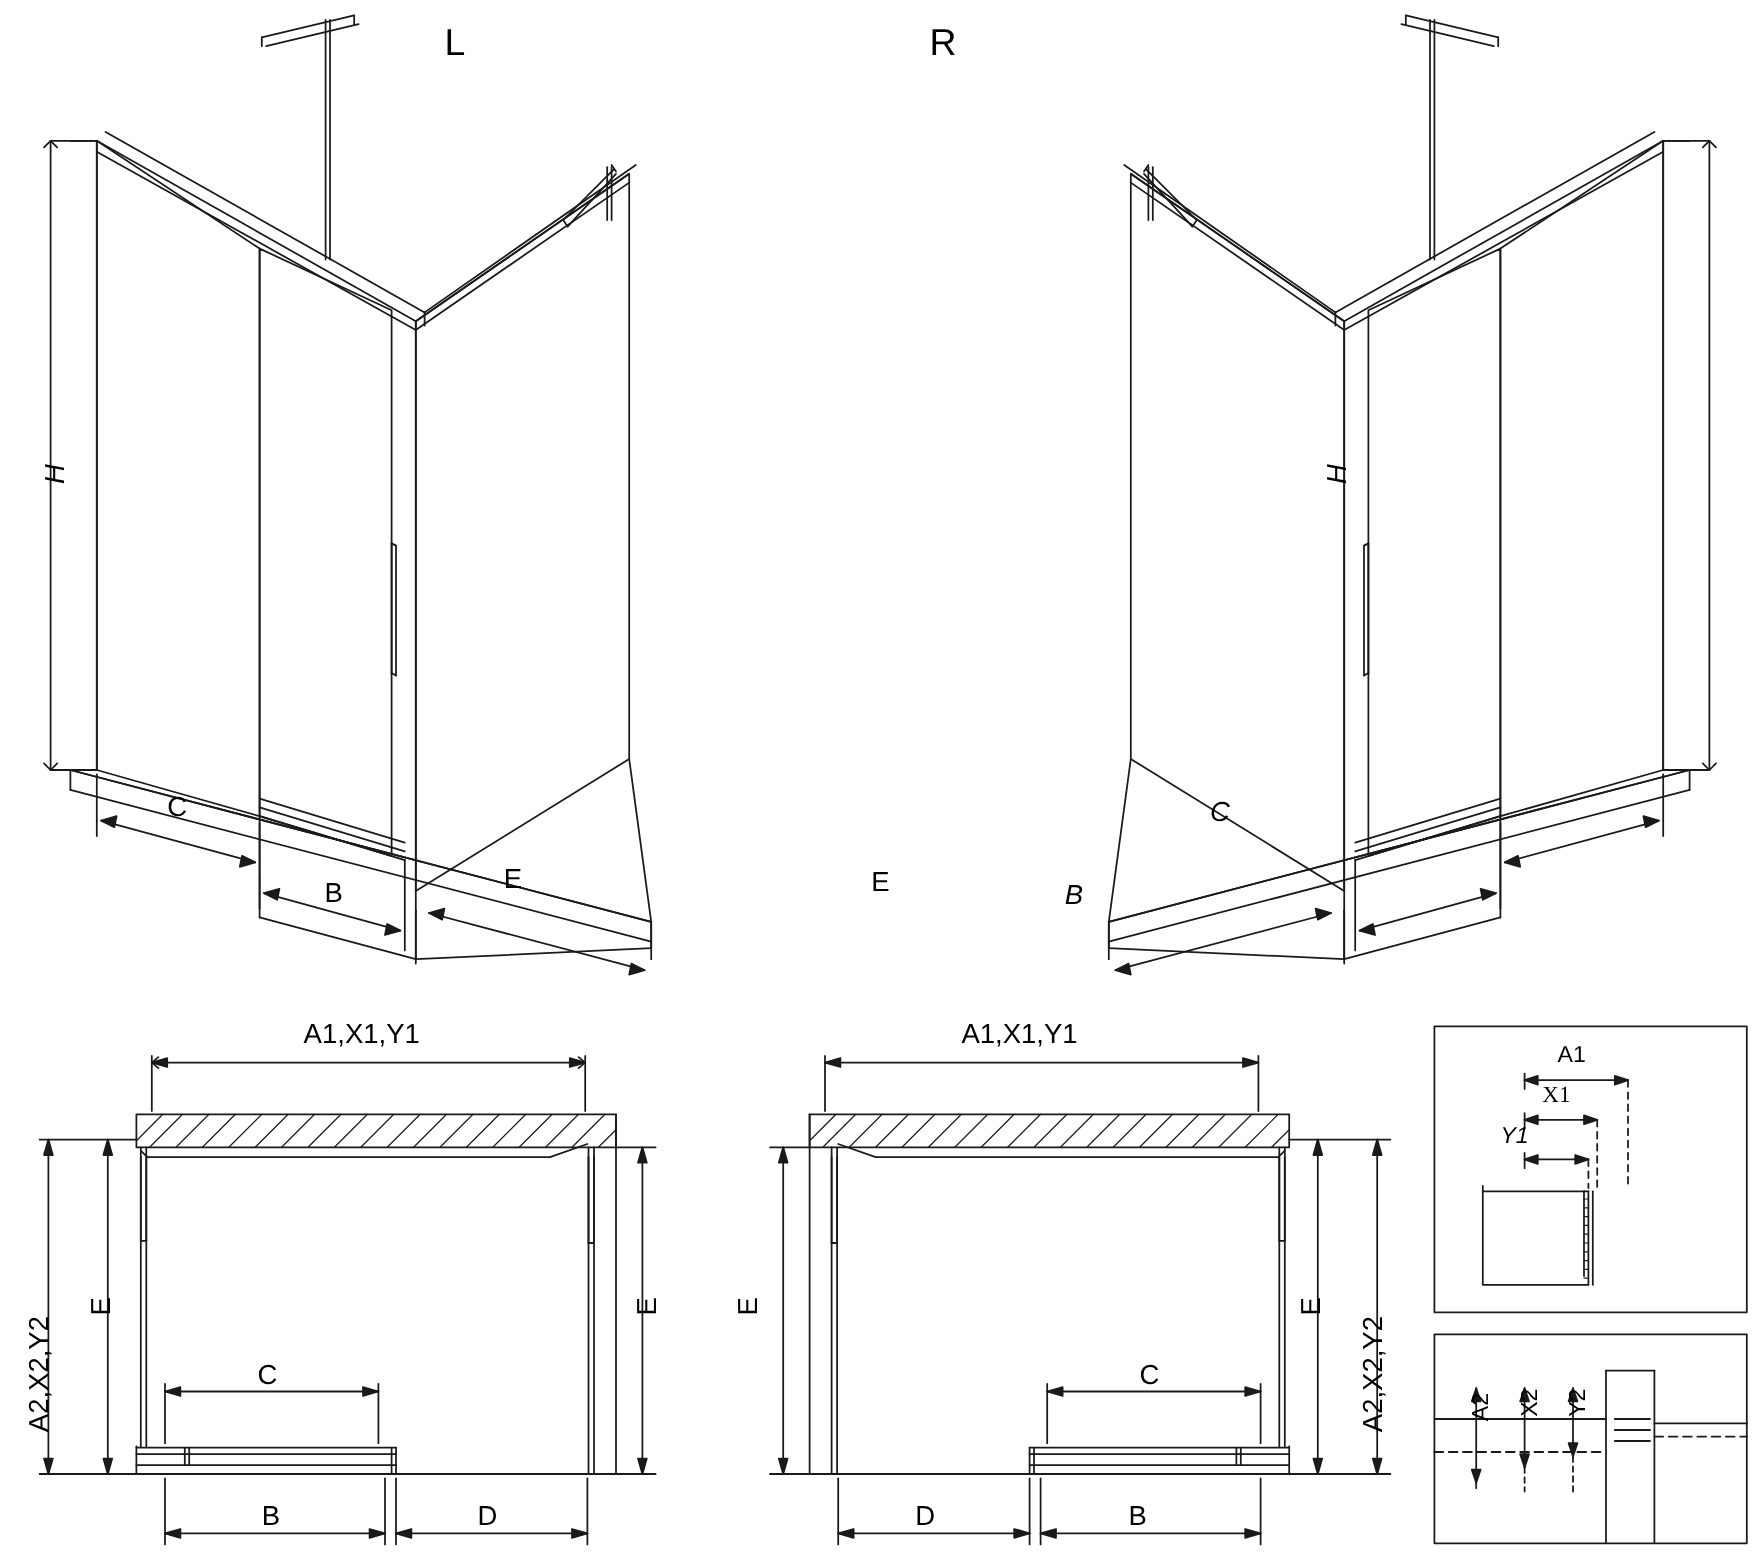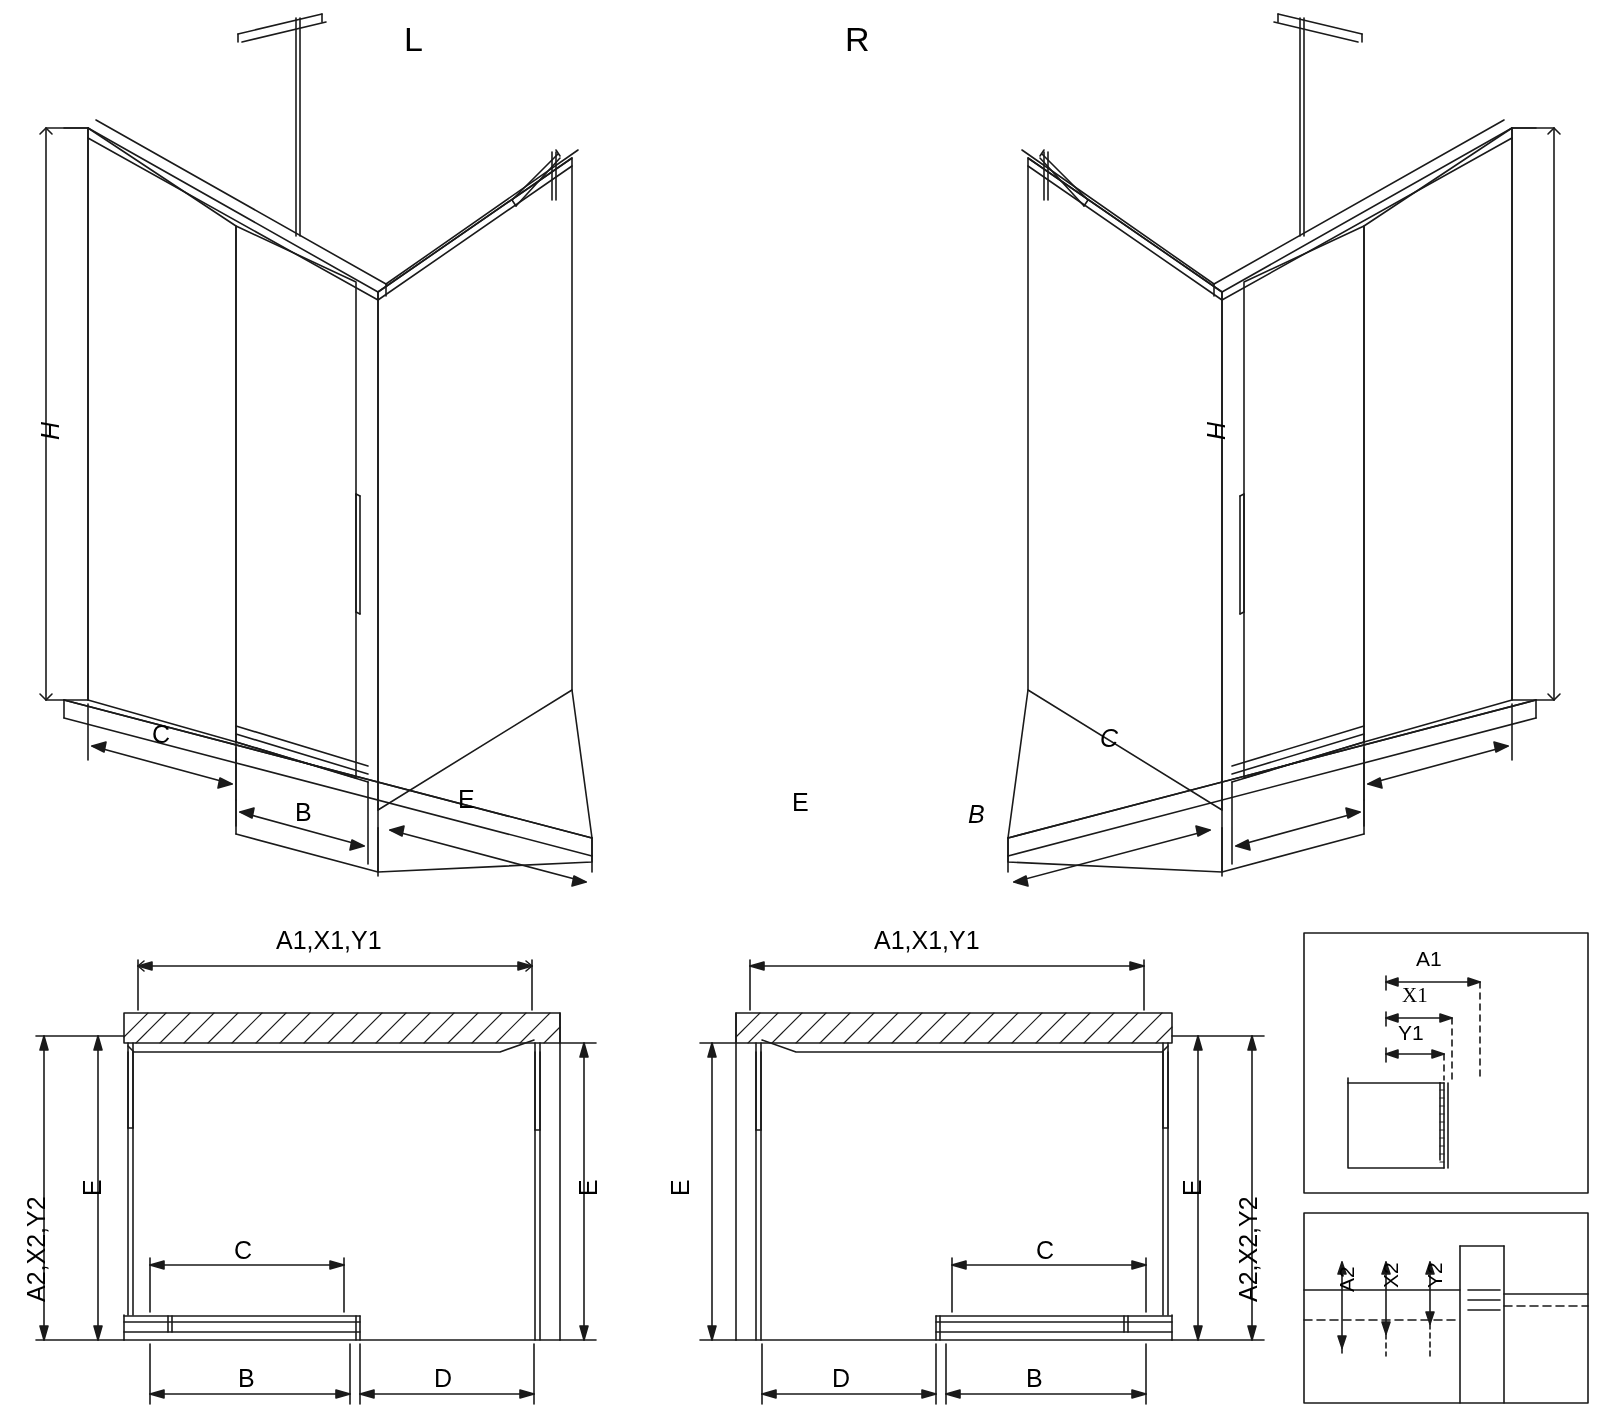--- a/index.html
+++ b/index.html
@@ -485,19 +485,19 @@
   <div class="lbl lbl-mid" style="left:874px; top:928px;">A1,X1,Y1</div>
   <div class="lbl lbl-mid rot90" style="left:668px; top:1196px;">E</div>
   <div class="lbl lbl-mid rot90" style="left:1180px; top:1196px;">E</div>
   <div class="lbl lbl-mid rot90" style="left:1236px; top:1302px;">A2,X2,Y2</div>
   <div class="lbl lbl-mid" style="left:1036px; top:1238px;">C</div>
   <div class="lbl lbl-mid" style="left:832px; top:1366px;">D</div>
   <div class="lbl lbl-mid" style="left:1026px; top:1366px;">B</div>
 
   <div class="lbl lbl-sm" style="left:1416px; top:948px;">A1</div>
   <div class="lbl lbl-sm" style="left:1402px; top:985px;font-family:Liberation Serif, serif;">X1</div>
-  <div class="lbl lbl-sm" style="left:1398px; top:1022px;">Y1</div>
+  <div class="lbl lbl-sm" style="left:1364px; top:1022px;font-style:italic;">Y1</div>
 
   <div class="lbl lbl-sm rot90" style="left:1336px; top:1292px;">A2</div>
   <div class="lbl lbl-sm rot90" style="left:1380px; top:1288px;">X2</div>
   <div class="lbl lbl-sm rot90" style="left:1424px; top:1288px;">Y2</div>
 
 </div>
 
 </body></html>

